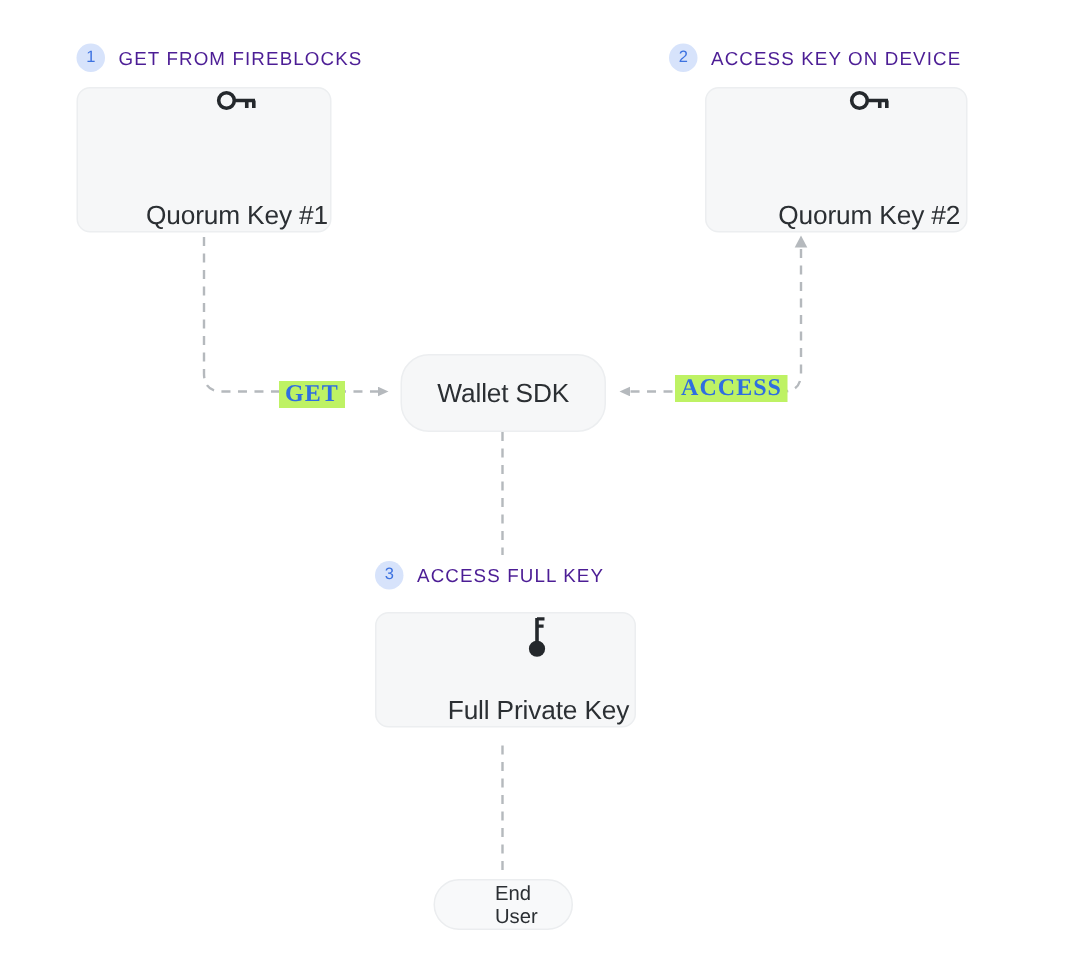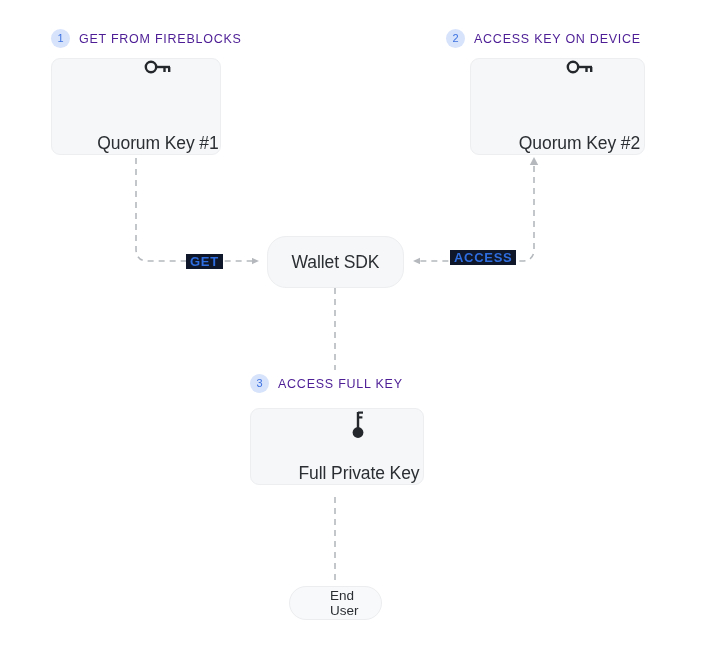--- a/index.html
+++ b/index.html
@@ -107,26 +107,27 @@
   }
   .pill-title {
     font-size: 13.5px;
     color: #2b2f33;
     margin-left: 40px;
   }
   
   .edge-label {
     position: absolute;
     color: #2f6ee0;
-    font-size: 13px;
+    font-size: 16px;
     font-weight: 700;
     letter-spacing: 0.7px;
-    background: #0f172a;
+    background: #bef264;
     padding: 0 4px;
     white-space: nowrap;
+    font-family: Liberation Serif, serif;
   }
 </style>
 </head>
 <body>
 
 <div id="canvas">
 
   <svg class="wires" viewBox="0 0 712 650" width="712" height="650">
     <defs>
       <marker id="arrow-right" markerWidth="9" markerHeight="9" refX="1" refY="3.2" orient="auto" markerUnits="userSpaceOnUse">

